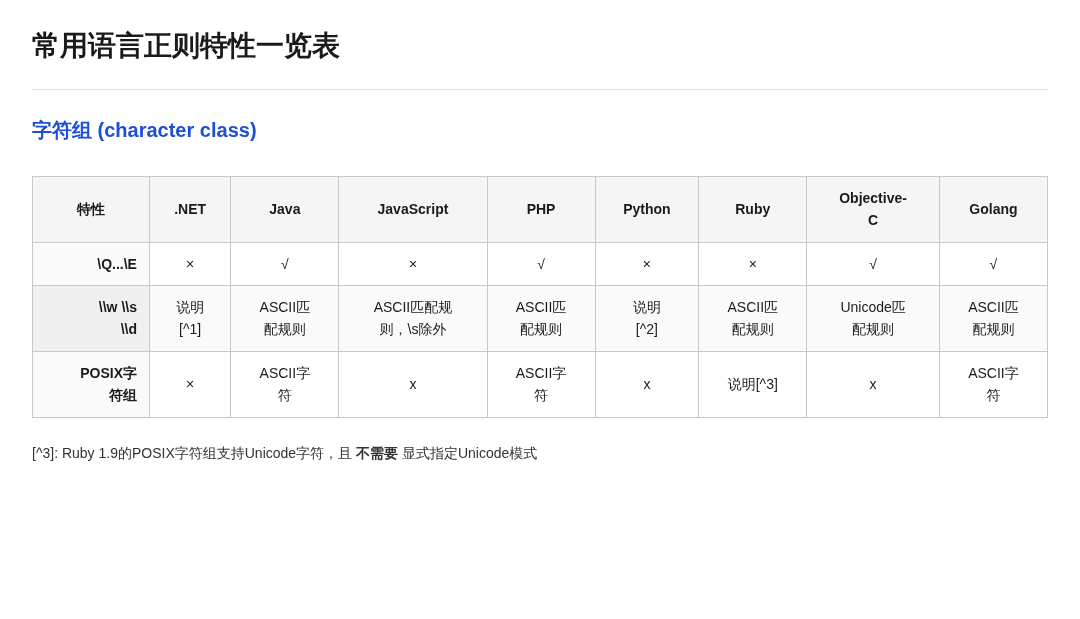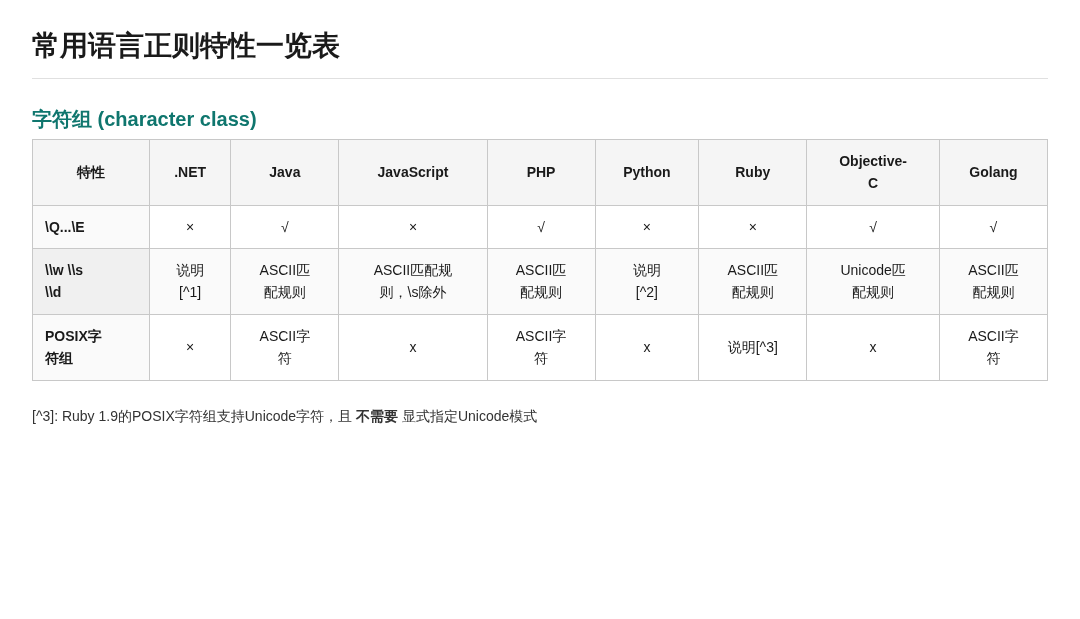--- a/index.html
+++ b/index.html
@@ -14,30 +14,30 @@
       color: #1a1a1a;
       padding: 24px 32px;
       font-size: 15px;
       line-height: 1.6;
     }
 
     .page-title {
       font-size: 28px;
       font-weight: 700;
       color: #1a1a1a;
-      padding-bottom: 9px;
+      padding-bottom: 20px;
       border-bottom: 1px solid #e0e0e0;
       margin-bottom: 24px;
     }
 
     .section-title {
       font-size: 20px;
       font-weight: 700;
-      color: #0f766e;
-      margin-bottom: 4px;
+      color: #1d4ed8;
+      margin-bottom: 30px;
     }
 
     .table-container {
       overflow-x: auto;
       margin-bottom: 24px;
     }
 
     table {
       border-collapse: collapse;
       width: 100%;
@@ -54,21 +54,21 @@
 
     th {
       background-color: #f5f5f5;
       font-weight: 700;
       font-size: 14px;
     }
 
     td:first-child {
       font-weight: 600;
       background-color: #fafafa;
-      text-align: left;
+      text-align: right;
     }
 
     tr:nth-child(even) td {
       background-color: #fafafa;
     }
 
     tr:nth-child(even) td:first-child {
       background-color: #f0f0f0;
     }
 

